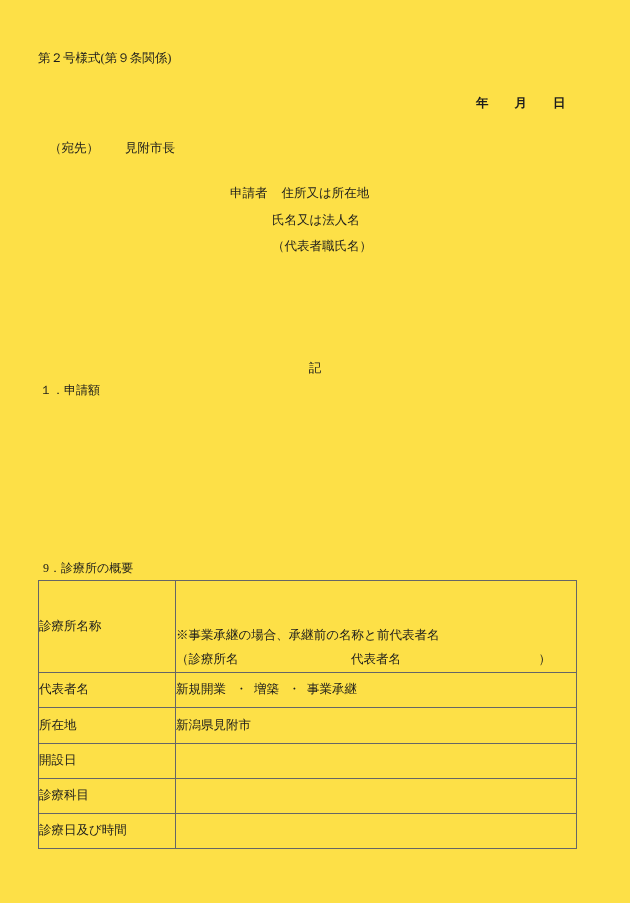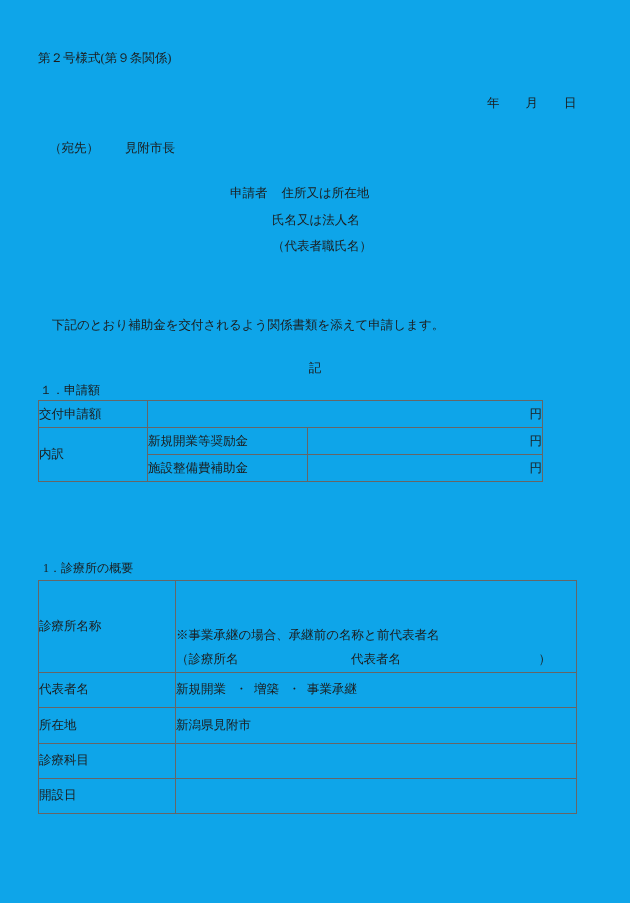--- a/index.html
+++ b/index.html
@@ -13,35 +13,35 @@
     position: relative;
     font-family: "Liberation Serif", "DejaVu Serif", serif;
     color: #1a1a1a;
     overflow: hidden;
   }
   .page {
     position: absolute;
     left: 0; top: 0;
     width: 630px;
     height: 903px;
-    background: #0ea5e9;
+    background: #fde047;
   }
 
   
   .t {
     position: absolute;
     white-space: pre;
     font-size: 12.5px;
     line-height: 1.05;
     color: #1c1c1c;
   }
 
   
   .form-no      { left: 38px;  top: 52px; }
-  .date-line    { left: 487px; top: 97px;  letter-spacing: 0; }
+  .date-line    { left: 476px; top: 97px;  letter-spacing: 0; font-weight: bold; }
   .date-line span.gap { display:inline-block; width: 26px; }
   .addressee    { left: 49px;  top: 142px; }
   .addressee span.gap { display:inline-block; width: 26px; }
 
   .applicant-label { left: 230px; top: 187px; }
   .applicant-label span.gap { display:inline-block; width: 14px; }
   .applicant-l2 { left: 272px; top: 214px; text-align: right; }
   .applicant-l3 { left: 272px; top: 240px; }
 
   .doc-title   { left: 0; top: 274px; width: 630px; text-align: center; white-space: pre; }
@@ -110,50 +110,26 @@
   <div class="t form-no">第２号様式(第９条関係)</div>
 
   <div class="t date-line"><span>年</span><span class="gap"></span><span>月</span><span class="gap"></span><span>日</span></div>
 
   <div class="t addressee"><span>（宛先）</span><span class="gap"></span><span>見附市長</span></div>
 
   <div class="t applicant-label"><span>申請者</span><span class="gap"></span><span>住所又は所在地</span></div>
   <div class="t applicant-l2">氏名又は法人名</div>
   <div class="t applicant-l3">（代表者職氏名）</div>
 
-  <div class="t lead-text">下記のとおり補助金を交付されるよう関係書類を添えて申請します。</div>
   <div class="t ki-mark">記</div>
 
   <div class="sec-head sec1">１．申請額</div>
 
-  <table class="doc-table" id="table-amount">
-    <colgroup>
-      <col style="width:109px">
-      <col style="width:160px">
-      <col style="width:235px">
-    </colgroup>
-    <tbody>
-      <tr>
-        <td class="cell-pad-l" rowspan="2">交付申請額</td>
-        <td class="cell-yen" colspan="2" rowspan="2">円</td>
-      </tr>
-      <tr></tr>
-      <tr>
-        <td class="cell-pad-l" rowspan="2">内訳</td>
-        <td class="cell-pad-l">新規開業等奨励金</td>
-        <td class="cell-yen2">円</td>
-      </tr>
-      <tr>
-        <td class="cell-pad-l">施設整備費補助金</td>
-        <td class="cell-yen2">円</td>
-      </tr>
-    </tbody>
-  </table>
 
-  <div class="sec-head sec2">1．診療所の概要</div>
+  <div class="sec-head sec2">9．診療所の概要</div>
 
   <table class="doc-table" id="table-clinic">
     <colgroup>
       <col style="width:137px">
       <col style="width:401px">
     </colgroup>
     <tbody>
       <tr>
         <td class="cell-pad-l" style="height:76px">診療所名称</td>
         <td class="clinic-name-cell" style="height:76px">
@@ -163,23 +139,27 @@
       </tr>
       <tr>
         <td class="cell-pad-l" style="height:34px">代表者名</td>
         <td class="type-cell" style="height:34px"><span>新規開業</span><span class="gp"></span><span class="sep">・</span><span class="gp"></span><span>増築</span><span class="gp"></span><span class="sep">・</span><span class="gp"></span><span>事業承継</span></td>
       </tr>
       <tr>
         <td class="cell-pad-l" style="height:35px">所在地</td>
         <td class="cell-pad-l" style="height:35px">新潟県見附市</td>
       </tr>
       <tr>
+        <td class="cell-pad-l" style="height:34px">開設日</td>
+        <td class="cell-pad-l" style="height:34px"></td>
+      </tr>
+      <tr>
         <td class="cell-pad-l" style="height:34px">診療科目</td>
         <td class="cell-pad-l" style="height:34px"></td>
       </tr>
       <tr>
-        <td class="cell-pad-l" style="height:34px">開設日</td>
+        <td class="cell-pad-l" style="height:34px">診療日及び時間</td>
         <td class="cell-pad-l" style="height:34px"></td>
       </tr>
     </tbody>
   </table>
 
 </div>
 
 </body></html>

